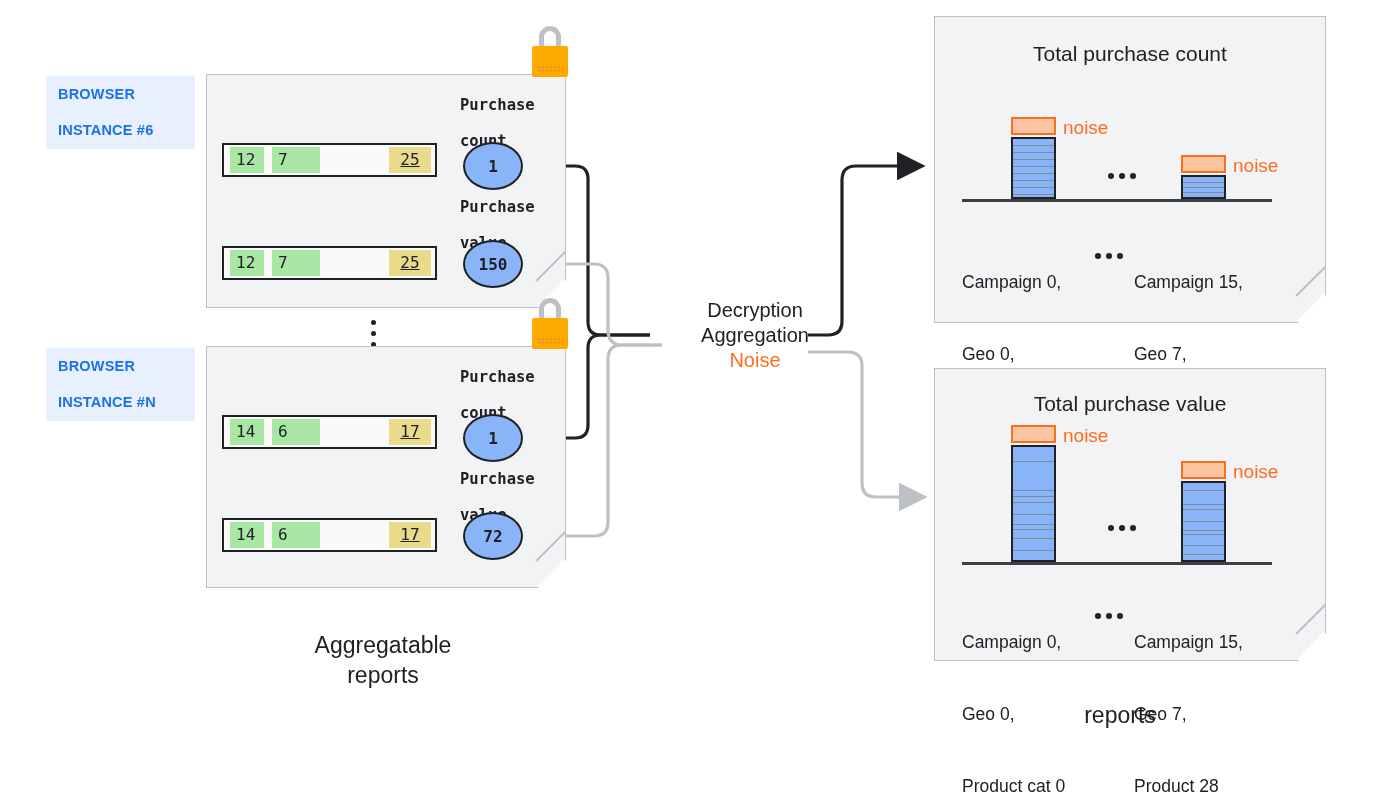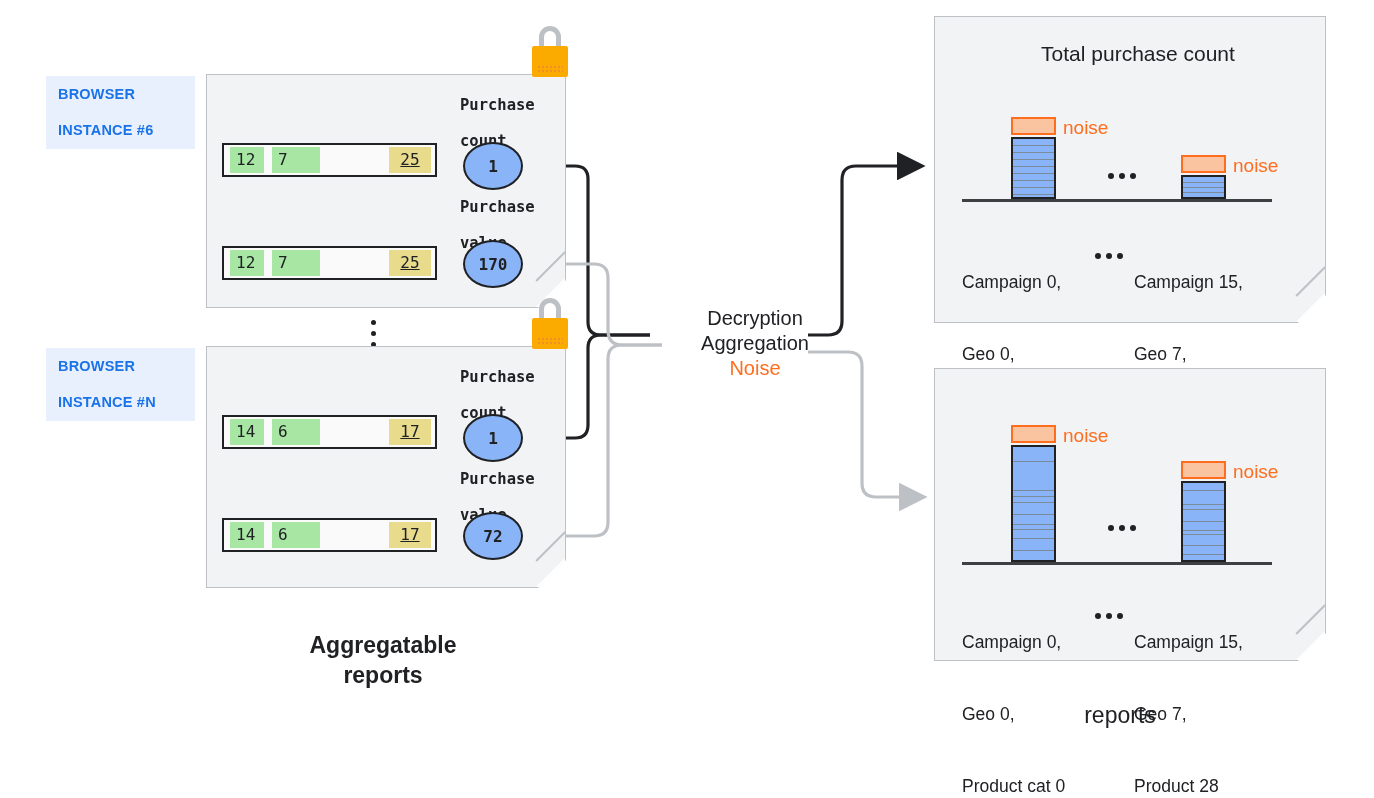--- a/index.html
+++ b/index.html
@@ -159,21 +159,20 @@
     display: block;
   }
 
   
   .process-label {
     position: absolute;
     text-align: center;
     font-size: 20px;
     line-height: 25px;
     color: #202124;
-    margin-top: 8px;
   }
   .process-label .noise {
     color: #ff6d1f;
   }
 
   
   .caption {
     position: absolute;
     text-align: center;
     font-size: 23px;
@@ -189,21 +188,20 @@
     box-sizing: border-box;
     -webkit-clip-path: polygon(0 0, 100% 0, 100% calc(100% - 28px), calc(100% - 28px) 100%, 0 100%);
     clip-path: polygon(0 0, 100% 0, 100% calc(100% - 28px), calc(100% - 28px) 100%, 0 100%);
   }
   .summary-title {
     position: absolute;
     left: 0; right: 16px;
     text-align: center;
     font-size: 21px;
     color: #202124;
-    padding-left: 8px;
   }
   .axis-line {
     position: absolute;
     height: 2.5px;
     background: #3c4043;
   }
   .bar {
     position: absolute;
     background: #8ab4f8;
     border: 2.4px solid #202124;
@@ -307,21 +305,21 @@
   <div class="report-row" style="left:222px; top:246px; width:215px; height:34px;">
     <span class="cell cell-green" style="margin-left:6px; width:34px;">12</span>
     <span class="cell cell-green" style="margin-left:8px; width:48px;">7</span>
     <span class="cell cell-spacer" style="flex:1;"></span>
     <span class="cell cell-yellow" style="margin-right:4px; width:42px; justify-content:center;">
         <u>25</u>
       </span>
   </div>
   <div class="metric-label" style="left:460px; top:198px;"><span>Purchase</span>
     <br><span>value</span></div>
-  <div class="bubble" style="left:463px; top:240px; width:60px; height:48px;">170</div>
+  <div class="bubble" style="left:463px; top:240px; width:60px; height:48px;">150</div>
 
   <div class="vdots" style="left:371px; top:320px;">
     <i></i>
       <i></i>
       <i></i>
   </div>
 
   <div class="browser-tag" style="left:46px; top:348px; width:125px;"><span>BROWSER</span>
     <br><span>INSTANCE #N</span></div>
 
@@ -358,21 +356,21 @@
   <div class="metric-label" style="left:460px; top:470px;"><span>Purchase</span>
     <br><span>value</span></div>
   <div class="bubble" style="left:463px; top:512px; width:60px; height:48px;">72</div>
 
   <div class="process-label" style="left:650px; top:298px; width:210px;">
     <div>Decryption</div>
     <div>Aggregation</div>
     <div class="noise">Noise</div>
   </div>
 
-  <div class="caption" style="left:238px; top:630px; width:290px;font-weight:bold;">
+  <div class="caption" style="left:238px; top:630px; width:290px;">
     <div>Aggregatable</div>
     <div>reports</div>
   </div>
   <div class="caption" style="left:990px; top:700px; width:260px;">
     <div>reports</div>
   </div>
 
   <div class="summary-card" style="left:934px; top:16px; width:392px; height:307px;">
     <div class="card-fold"></div>
     <div class="card-fold-edge" style="left:361px; top:278px;"></div>
@@ -421,20 +419,21 @@
   <div class="xlabel" style="left:1134px; top:222px; width:140px;">
     <div>Campaign 15,</div>
     <div>Geo 7,</div>
     <div>Product 28</div>
   </div>
 
   <div class="summary-card" style="left:934px; top:368px; width:392px; height:293px;">
     <div class="card-fold"></div>
     <div class="card-fold-edge" style="left:361px; top:264px;"></div>
   </div>
+  <div class="summary-title" style="left:934px; top:392px; width:392px;">Total purchase value</div>
 
   <div class="noise-cap" style="left:1011px; top:425px; width:45px; height:18px;"></div>
   <div class="noise-label" style="left:1063px; top:426px;">noise</div>
   <div class="bar" style="left:1011px; top:445px; width:45px; height:117px;">
     <i style="top:14px;"></i>
       <i style="top:43px;"></i>
       <i style="top:49px;"></i>
       <i style="top:55px;"></i>
     <i style="top:67px;"></i>
       <i style="top:77px;"></i>

